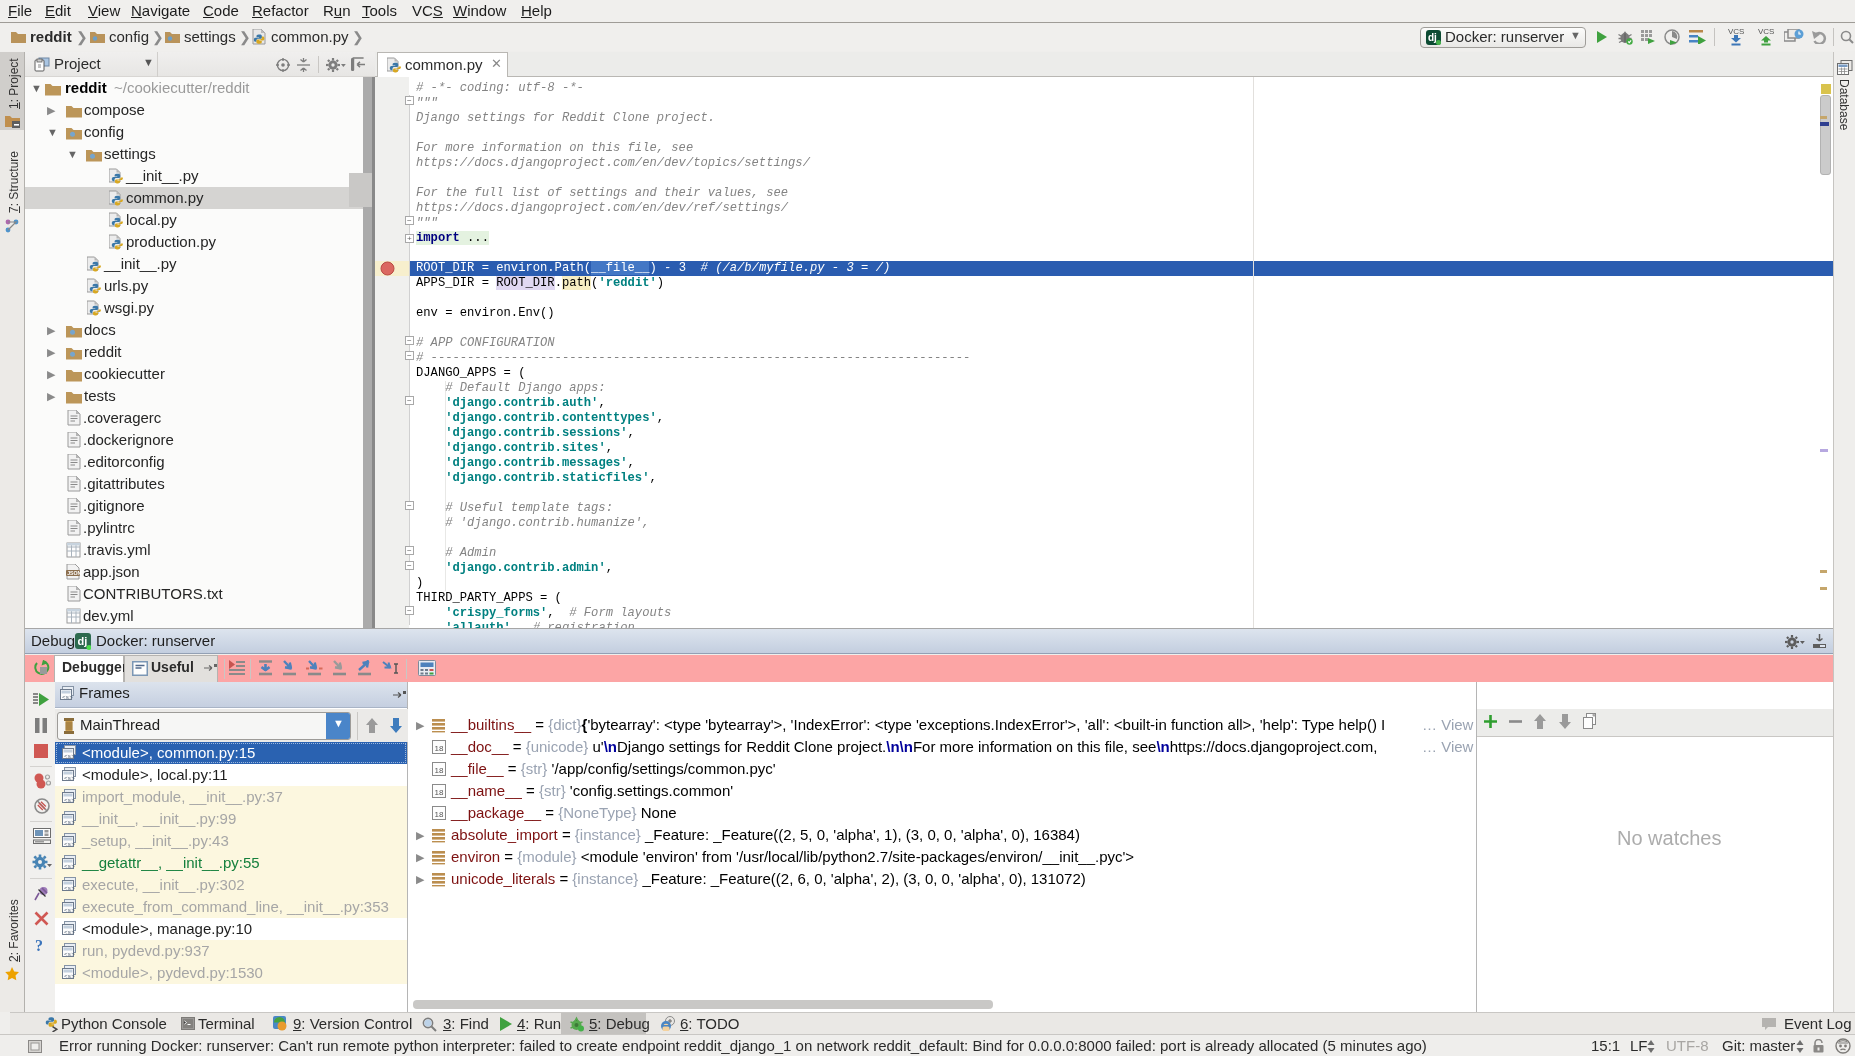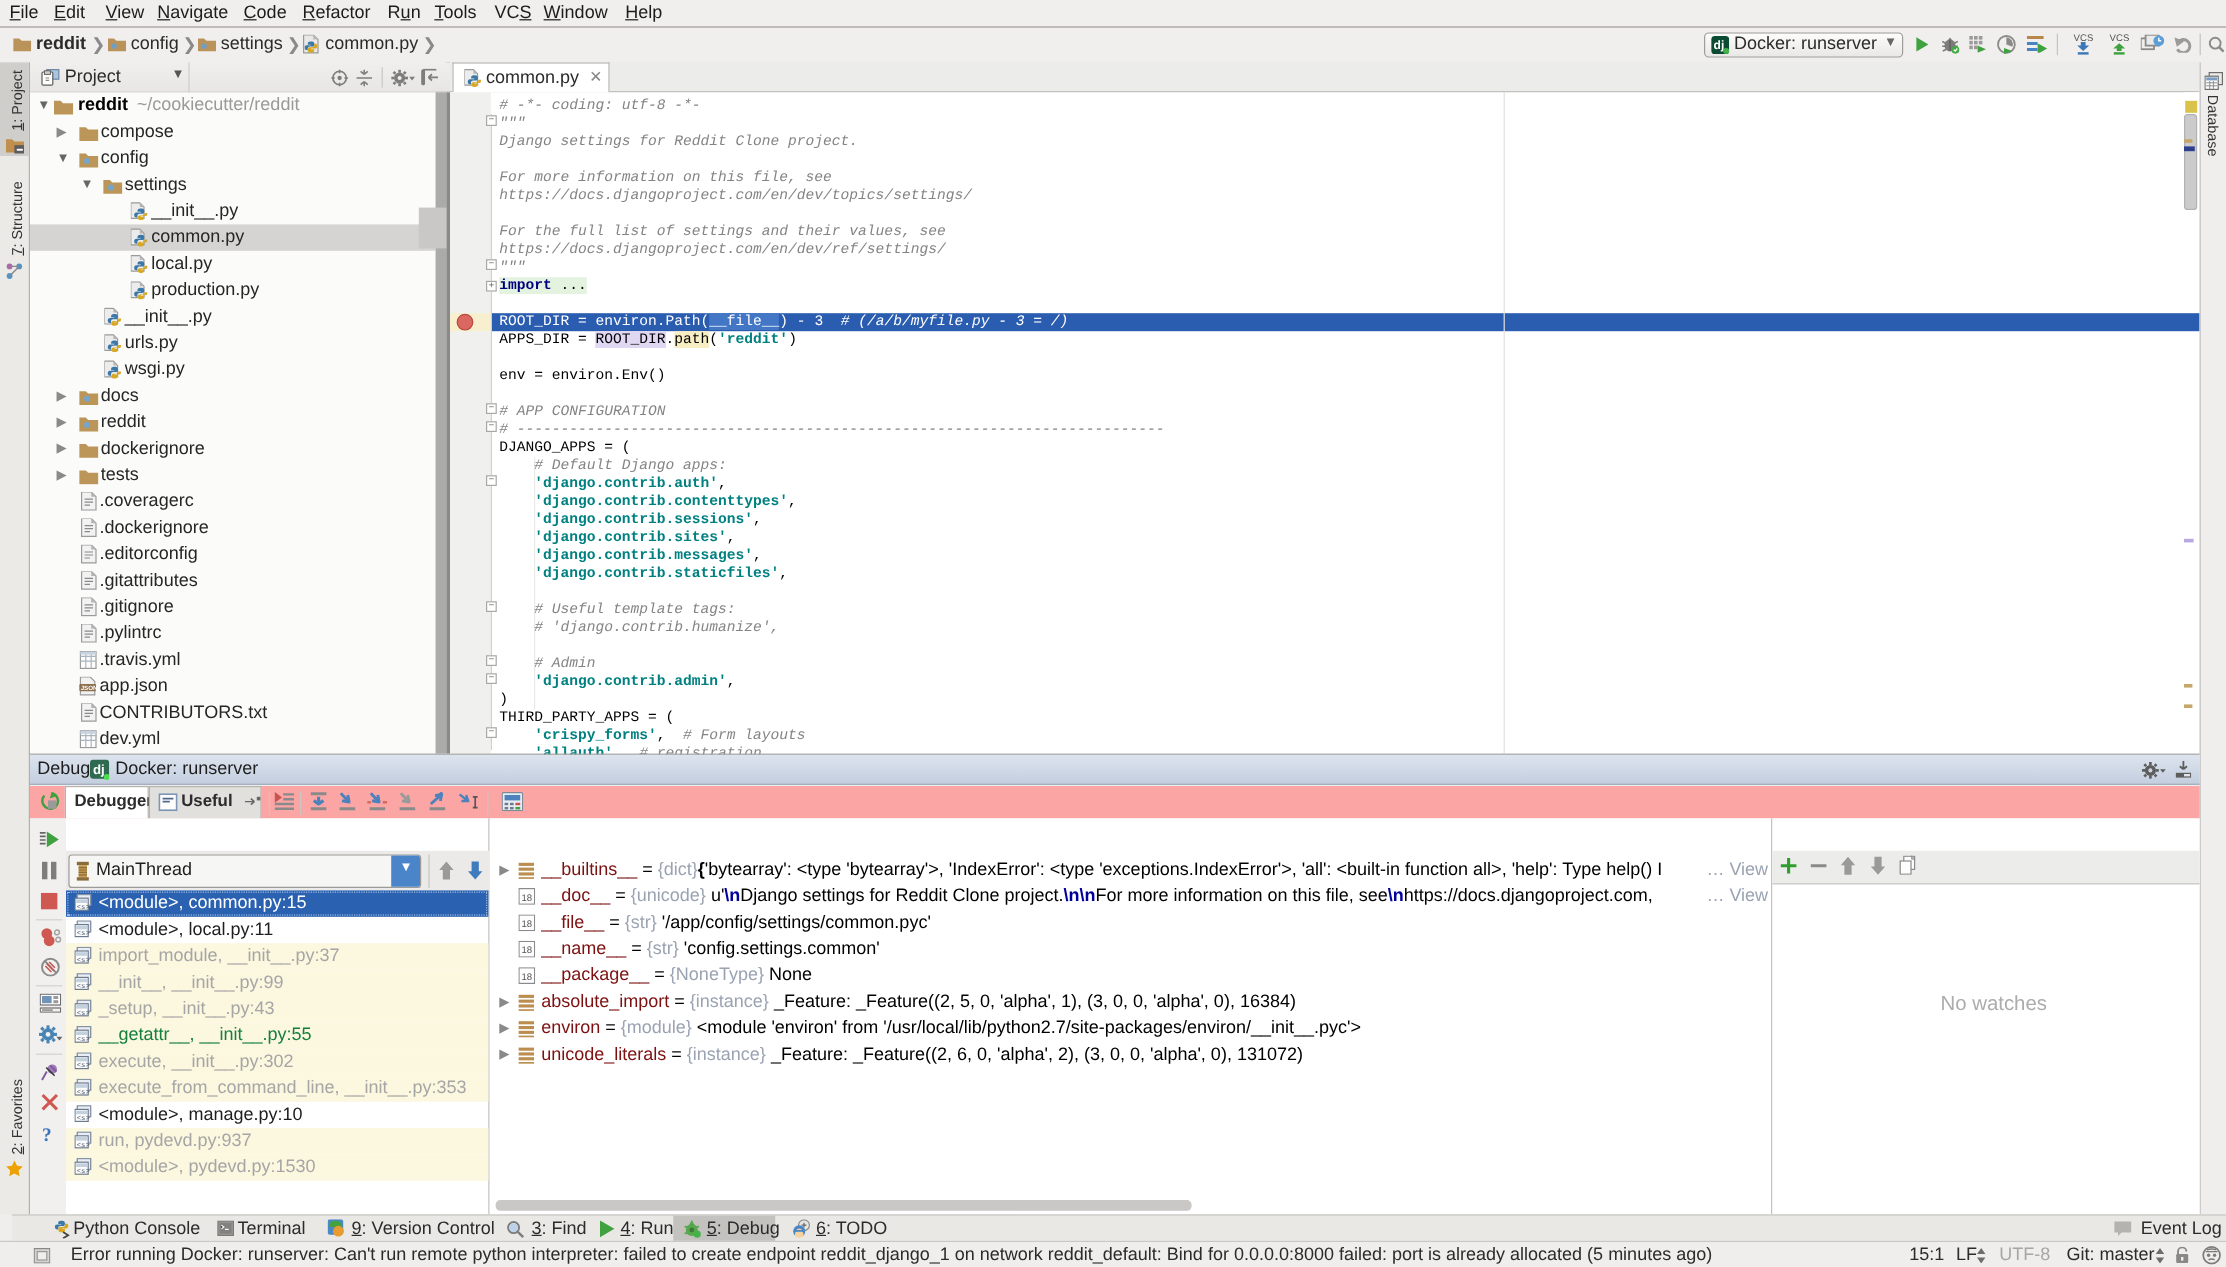--- a/index.html
+++ b/index.html
@@ -364,21 +364,21 @@
       <svg class="abs" style="left:41px;top:4px" width="16" height="15">
         <use href="#folderd"></use>
       </svg>
       <span class="lbl" style="left:59px">reddit</span>
     </div>
 <div class="trow" style="top:286px">
       <span class="abs" style="left:22px;top:0;color:#8a8a8a;font-size:11px">▶</span>
       <svg class="abs" style="left:41px;top:4px" width="16" height="15">
         <use href="#folder"></use>
       </svg>
-      <span class="lbl" style="left:59px">dockerignore</span>
+      <span class="lbl" style="left:59px">cookiecutter</span>
     </div>
 <div class="trow" style="top:308px">
       <span class="abs" style="left:22px;top:0;color:#8a8a8a;font-size:11px">▶</span>
       <svg class="abs" style="left:41px;top:4px" width="16" height="15">
         <use href="#folder"></use>
       </svg>
       <span class="lbl" style="left:59px">tests</span>
     </div>
 <div class="trow" style="top:330px">
       <svg class="abs" style="left:42px;top:3px" width="14" height="16">
@@ -680,20 +680,30 @@
       <path d="M5.5 4.5 l7 7" stroke="#333" stroke-width="1.2"></path>
     </svg>
 <svg class="abs" style="left:9px;top:229px" width="15" height="15">
       <path d="M1.5 1.5 L13.5 13.5 M13.5 1.5 L1.5 13.5" stroke="#d05853" stroke-width="2.6"></path>
     </svg>
 <svg class="abs" style="left:9px;top:255px" width="14" height="16">
       <text x="1" y="14" font-size="16" font-weight="bold" fill="#3b74bb" font-family="Liberation Serif">?</text>
     </svg>
 </div>
 <div id="frames" class="abs">
+<div class="phead">
+      <svg class="abs" style="left:5px;top:4px" width="16" height="15">
+        <use href="#framico"></use>
+      </svg>
+      <span class="abs" style="left:24px;top:2px">Frames</span>
+      <svg class="abs" style="left:338px;top:8px" width="14" height="10">
+        <path d="M0 5 h8 M8 5 l-3-2.5 M8 5 l-3 2.5" stroke="#555" stroke-width="1.2" fill="none"></path>
+        <rect x="10" y="1" width="3" height="3" fill="#555"></rect>
+      </svg>
+    </div>
 <div class="abs" style="left:0;top:27px;width:353px;height:33px;background:#ebeae8">
 <span class="abs" style="left:2px;top:3px;width:294px;height:28px;background:#f6f6f5;border:1px solid #9d9b98;border-radius:3px"></span>
 <svg class="abs" style="left:8px;top:9px" width="12" height="16">
         <rect x="1" y="0" width="10" height="3" fill="#8a6d3b"></rect>
         <rect x="2.5" y="3" width="7" height="10" fill="#c89b4e"></rect>
         <path d="M2.5 5 h7 M2.5 7 h7 M2.5 9 h7 M2.5 11 h7" stroke="#8a6d3b" stroke-width="1"></path>
         <rect x="1" y="13" width="10" height="3" fill="#8a6d3b"></rect>
       </svg>
 <span class="abs" style="left:25px;top:7px;font-size:15px;color:#1e1e1e">MainThread</span>
 <span class="abs" style="left:271px;top:4px;width:24px;height:26px;background:#4a85c9;border-radius:0 2px 2px 0"></span>
@@ -843,21 +853,21 @@
       </svg>
 <svg class="abs" style="left:80px;top:4px" width="16" height="17">
         <path d="M8 16 L14 9 H11 V1 H5 V9 H2 z" fill="#9a9a9a"></path>
       </svg>
 <svg class="abs" style="left:105px;top:4px" width="16" height="16">
         <rect x="4.5" y="0.5" width="9" height="11" fill="#fdfdfd" stroke="#8a8a8a"></rect>
         <path d="M11 0 l2.5 3 h-2.5 z" fill="#c9c7c4" stroke="#8a8a8a" stroke-width=".7"></path>
         <rect x="1.5" y="4.5" width="9" height="11" fill="#fdfdfd" stroke="#8a8a8a"></rect>
       </svg>
 </div>
-<span class="abs" style="left:140px;top:145px;font-size:17px;color:#acacac">No watches</span>
+<span class="abs" style="left:140px;top:145px;font-size:20px;color:#acacac">No watches</span>
 </div>
 <div id="toolbar-b" class="abs">
 <svg class="abs" style="left:33px;top:3px" width="17" height="16" viewBox="0 0 16 15">
       <path d="M7.4 1.2c-1.6 0-2.2.7-2.2 1.6v.9h2.5v.5H4.3c-1 0-1.7.6-1.7 1.9s.7 1.9 1.7 1.9h.9V6.8c0-.9.7-1.5 1.6-1.5h2.2c.8 0 1.4-.6 1.4-1.4V2.8c0-.9-.9-1.6-1.9-1.6z" fill="#3b78a8"></path>
       <path d="M8.3 10.2c1.6 0 2.2-.7 2.2-1.6v-.9H8v-.5h3.4c1 0 1.7-.6 1.7-1.9S12.4 3.4 11.4 3.4h-.9v1.2c0 .9-.7 1.5-1.6 1.5H6.7c-.8 0-1.4.6-1.4 1.4v1.1c0 .9.9 1.6 1.9 1.6z" fill="#d8a822"></path>
       <path d="M9 10 l4 2.5 -4 2.5" stroke="#444" stroke-width="1.4" fill="none"></path>
     </svg>
 <span class="abs" style="left:51px;top:2px">Python Console</span>
 <svg class="abs" style="left:171px;top:4px" width="14" height="13">
       <rect x="0.5" y="0.5" width="13" height="12" fill="#9a9896" stroke="#7d7b78"></rect>

